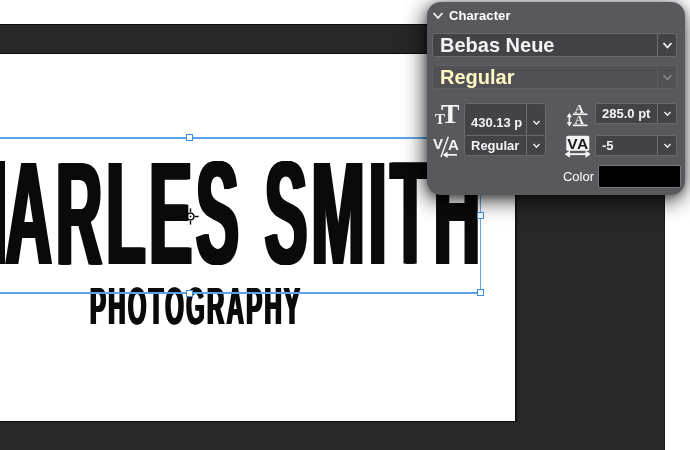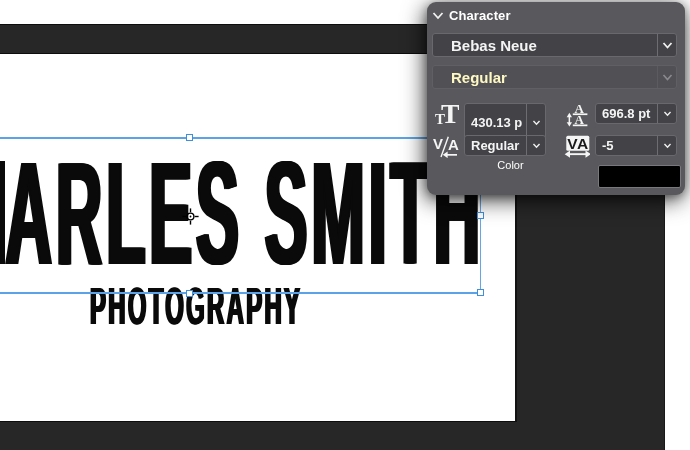--- a/index.html
+++ b/index.html
@@ -9,33 +9,33 @@
 
 #headline{left:-95px;top:141px;font-weight:bold;font-size:146px;line-height:1;color:#0a0a0a;white-space:nowrap;transform-origin:0 0;transform:scaleX(0.4395);letter-spacing:9px;text-shadow:-4.5px 0 #0a0a0a,4.5px 0 #0a0a0a,-2px 0 #0a0a0a,2px 0 #0a0a0a}
 #photo{left:90px;top:281px;font-weight:bold;font-size:51px;line-height:1;color:#0a0a0a;white-space:nowrap;transform-origin:0 0;transform:scaleX(0.468);letter-spacing:5px;text-shadow:-2px 0 #0a0a0a,2px 0 #0a0a0a}
 
 .selline{background:#5ba3e6}
 #sel-top{left:0;top:137px;width:482px;height:2px}
 #sel-bottom{left:0;top:291.5px;width:481px;height:2px}
 #sel-right{left:479.5px;top:137px;width:1.5px;height:157px;background:#67a6e6}
 .handle{width:7px;height:7px;background:#fff;border:1.5px solid #3f8fd9;box-sizing:border-box}
 
-#panel{left:427px;top:2px;width:258px;height:193px;background:#59585c;border-radius:9px;box-shadow:-2px 5px 22px rgba(0,0,0,0.75),0 2px 8px rgba(0,0,0,0.3);color:#fff}
+#panel{left:427px;top:2px;width:258px;height:193px;background:#59585c;border-radius:14px;box-shadow:-2px 5px 22px rgba(0,0,0,0.75),0 2px 8px rgba(0,0,0,0.3);color:#fff}
 #panel .hdr{position:absolute;left:22px;top:6px;font-size:13px;font-weight:bold;letter-spacing:0.1px}
 .fld{position:absolute;box-sizing:border-box;background:#434247;border:1px solid #69686d;border-radius:3px;font-size:13px;font-weight:bold;color:#f4f4f4}
-#f-font .txt,#f-style .txt{font-size:15px;left:18px}
+#f-font .txt,#f-style .txt{font-size:20px;left:7px}
 .fld .txt{position:absolute;left:6px;top:0;bottom:0;display:flex;align-items:center}
 .fld .cbox{position:absolute;right:0;top:0;bottom:0;width:18px;border-left:1px solid #6e6d71;display:flex;align-items:center;justify-content:center}
 #f-font{left:5px;top:31px;width:245px;height:24px}
 #f-style{left:5px;top:63px;width:245px;height:24px;background:#515055;border-color:#605f64;color:#fef9c3}
 #f-size{left:37px;top:101px;width:82px;height:39px}
 #f-lead{left:168px;top:101px;width:82px;height:21px}
 #f-kern{left:37px;top:133px;width:82px;height:21px}
 #f-track{left:168px;top:133px;width:82px;height:21px}
-#colorlbl{position:absolute;left:0;top:152px;width:167px;text-align:center;font-size:11px;height:23px;line-height:23px}
+#colorlbl{position:absolute;left:0;top:163px;width:167px;text-align:right;font-size:13px;height:23px;line-height:23px}
 #swatch{position:absolute;left:171px;top:163px;width:83px;height:23px;background:#000;border:1px solid #79787c;box-sizing:border-box;border-radius:2px}
 .icn{position:absolute;color:#f0f0f0}
 svg{display:block}
 </style></head>
 <body>
 <div id="workspace" class="abs"></div>
 <div id="canvas" class="abs"></div>
 <div id="headline" class="abs">CHARLES SMITH</div>
 <div class="abs" style="left:0;top:161px;width:5px;height:103px;background:#0a0a0a"></div>
 <div id="photo" class="abs">PHOTOGRAPHY</div>
@@ -79,21 +79,21 @@
     </div>
   <div id="f-size" class="fld">
       <div class="txt">430.13 p</div>
       <div class="cbox">
         <svg width="9" height="7" viewBox="0 0 11 8">
           <polyline points="1.8,2.2 5.5,6.2 9.2,2.2" fill="none" stroke="#efefef" stroke-width="1.7"></polyline>
         </svg>
       </div>
     </div>
   <div id="f-lead" class="fld">
-      <div class="txt">696.8 pt</div>
+      <div class="txt">285.0 pt</div>
       <div class="cbox">
         <svg width="9" height="7" viewBox="0 0 11 8">
           <polyline points="1.8,2.2 5.5,6.2 9.2,2.2" fill="none" stroke="#efefef" stroke-width="1.7"></polyline>
         </svg>
       </div>
     </div>
   <div id="f-kern" class="fld">
       <div class="txt">Regular</div>
       <div class="cbox">
         <svg width="9" height="7" viewBox="0 0 11 8">

